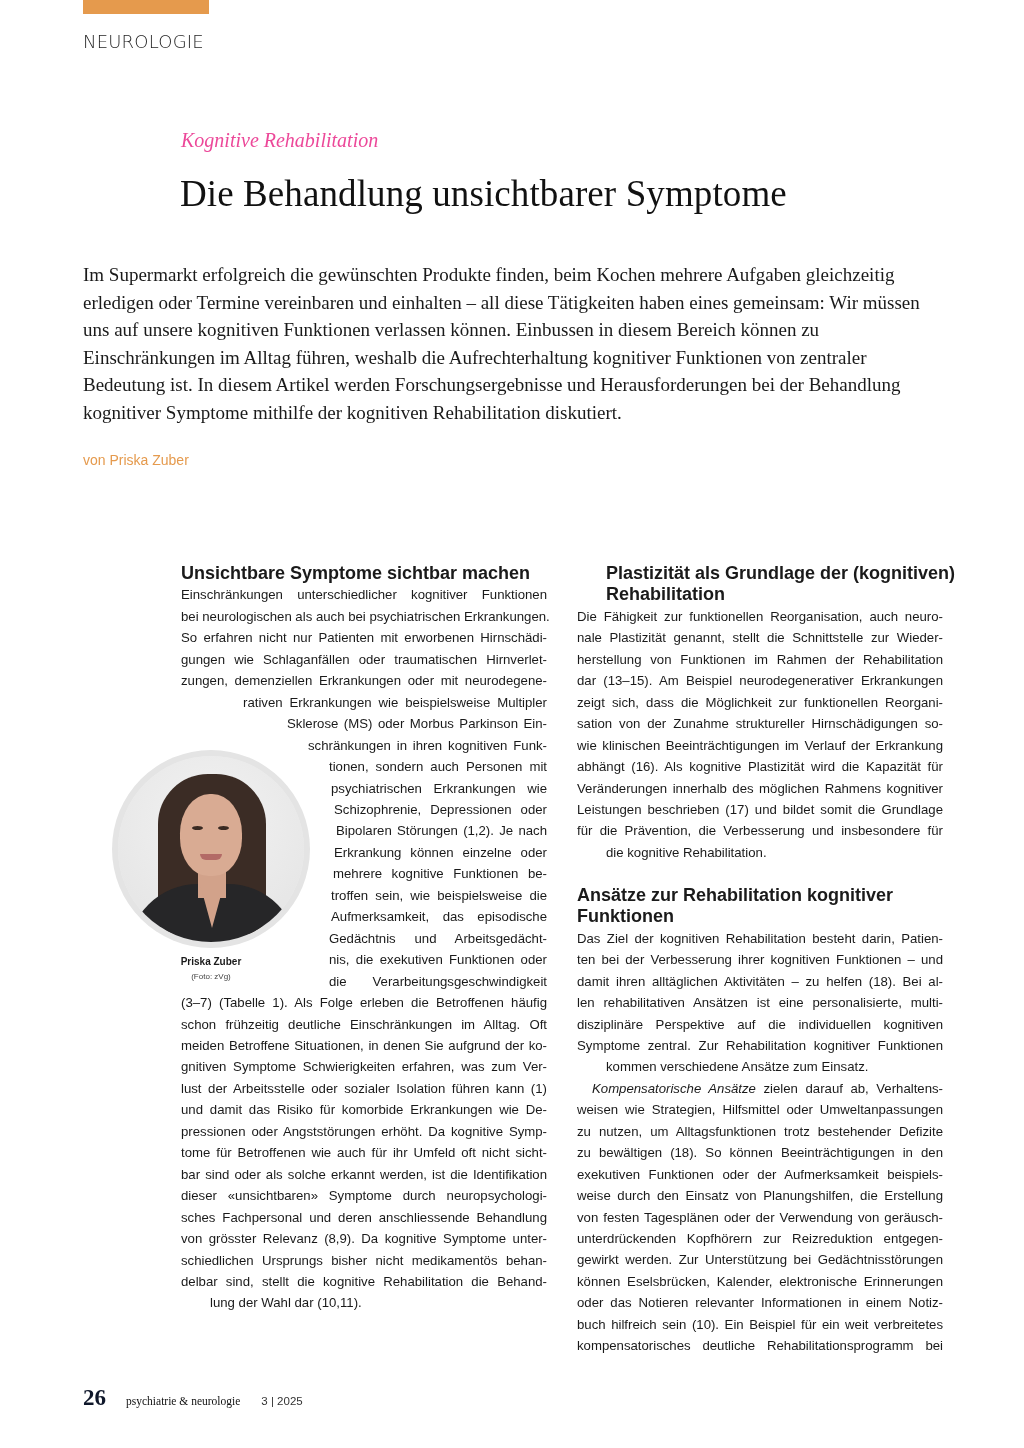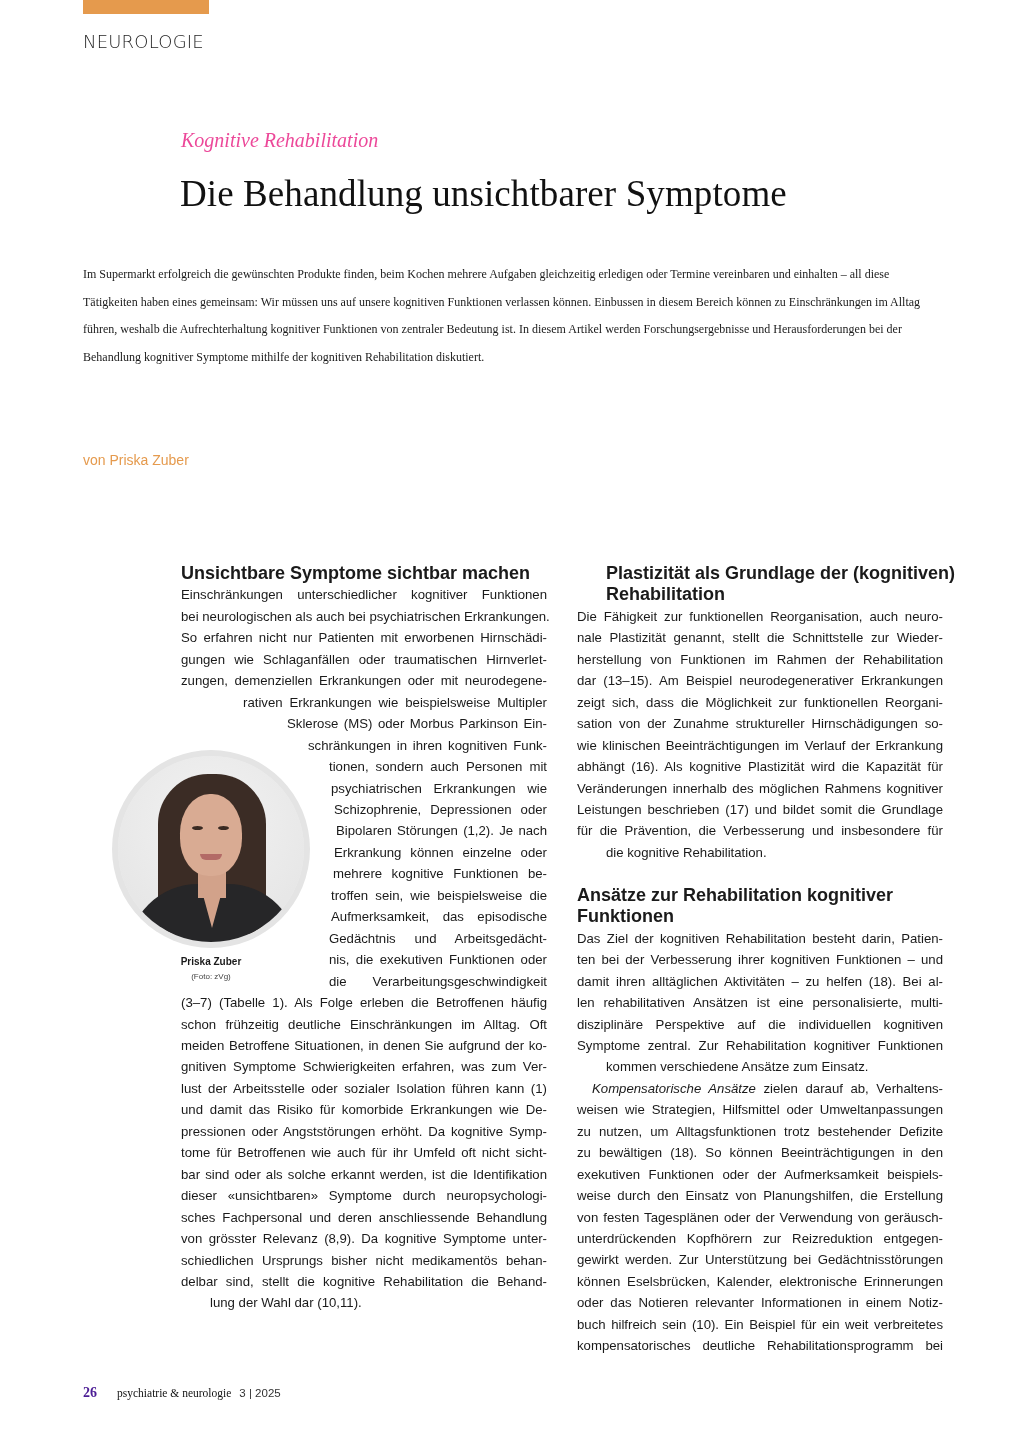--- a/index.html
+++ b/index.html
@@ -5,21 +5,21 @@
     * { margin: 0; padding: 0; box-sizing: border-box; }
     html, body { width: 1024px; height: 1448px; background: #ffffff; overflow: hidden; }
     body { position: relative; color: #1a1a1a; font-family: "Liberation Sans", sans-serif; }
 
     .top-bar { position: absolute; left: 83px; top: 0; width: 126px; height: 14px; background: #e59a4d; }
     .section-label { position: absolute; left: 83px; top: 31px; font-family: "DejaVu Sans", sans-serif; font-size: 18px; letter-spacing: 0.2px; color: #1f1f1f; font-weight: 300; }
 
     .kicker { position: absolute; left: 181px; top: 129px; font-family: "Liberation Serif", serif; font-style: italic; font-size: 20px; color: #ec4899; }
     .headline { position: absolute; left: 180px; top: 172px; font-family: "Liberation Serif", serif; font-size: 37px; font-weight: normal; color: #111; letter-spacing: 0.1px; }
 
-    .lead { position: absolute; left: 83px; top: 261px; width: 860px; font-family: "Liberation Serif", serif; font-size: 12px; line-height: 27.6px; color: #1a1a1a; text-align: left; }
+    .lead { position: absolute; left: 83px; top: 261px; width: 860px; font-family: "Liberation Serif", serif; font-size: 19px; line-height: 27.6px; color: #1a1a1a; text-align: left; }
     .byline { position: absolute; left: 83px; top: 452px; font-family: "Liberation Sans", sans-serif; font-size: 14px; color: #e59a4d; }
 
     .col { position: absolute; top: 563px; width: 366px; font-family: "Liberation Sans", sans-serif; font-size: 13.2px; line-height: 21.45px; color: #1a1a1a; }
     .col-left { left: 181px; }
     .col-right { left: 577px; }
     .col h3 { font-size: 18px; font-weight: bold; line-height: 21.45px; }
     .col .gap { height: 21.45px; }
     .col em { font-style: italic; }
 
     .line { display: block; white-space: nowrap; text-align: justify; text-align-last: justify; }
@@ -35,23 +35,23 @@
     .eye-r { position: absolute; left: 100px; top: 70px; width: 11px; height: 4px; border-radius: 50%; background: #3a2a22; }
     .mouth { position: absolute; left: 82px; top: 98px; width: 22px; height: 6px; border-radius: 0 0 12px 12px; background: #b36a66; }
     .neck { position: absolute; left: 80px; top: 114px; width: 28px; height: 28px; background: #d2a28a; }
     .jacket { position: absolute; left: 10px; top: 128px; width: 170px; height: 80px; border-radius: 70px 70px 0 0; background: #262628; }
     .collar { position: absolute; left: 82px; top: 128px; width: 24px; height: 44px; background: #d2a28a; clip-path: polygon(0 0, 100% 0, 50% 100%); }
 
     .caption-name { position: absolute; left: 112px; top: 956px; width: 198px; text-align: center; font-family: "Liberation Sans", sans-serif; font-size: 10px; font-weight: bold; color: #1a1a1a; }
     .caption-credit { position: absolute; left: 112px; top: 972px; width: 198px; text-align: center; font-family: "Liberation Sans", sans-serif; font-size: 8px; color: #444; }
 
     .footer { position: absolute; left: 83px; top: 1385px; display: flex; align-items: baseline; }
-    .page-number { font-family: "Liberation Serif", serif; font-weight: bold; font-size: 14px; color: #4c1d95; }
+    .page-number { font-family: "Liberation Serif", serif; font-weight: bold; font-size: 23px; color: #0f172a; }
     .journal { margin-left: 20px; font-family: "Liberation Serif", serif; font-weight: normal; font-size: 11.5px; color: #111; }
-    .issue { margin-left: 8px; font-family: "Liberation Sans", sans-serif; font-size: 11.5px; color: #333; }
+    .issue { margin-left: 21px; font-family: "Liberation Sans", sans-serif; font-size: 11.5px; color: #333; }
   </style>
 </head>
 <body>
 
 <div class="top-bar"></div>
 <div class="section-label">NEUROLOGIE</div>
 
 <div class="kicker">Kognitive Rehabilitation</div>
 <h1 class="headline">Die Behandlung unsichtbarer Symptome</h1>
 

